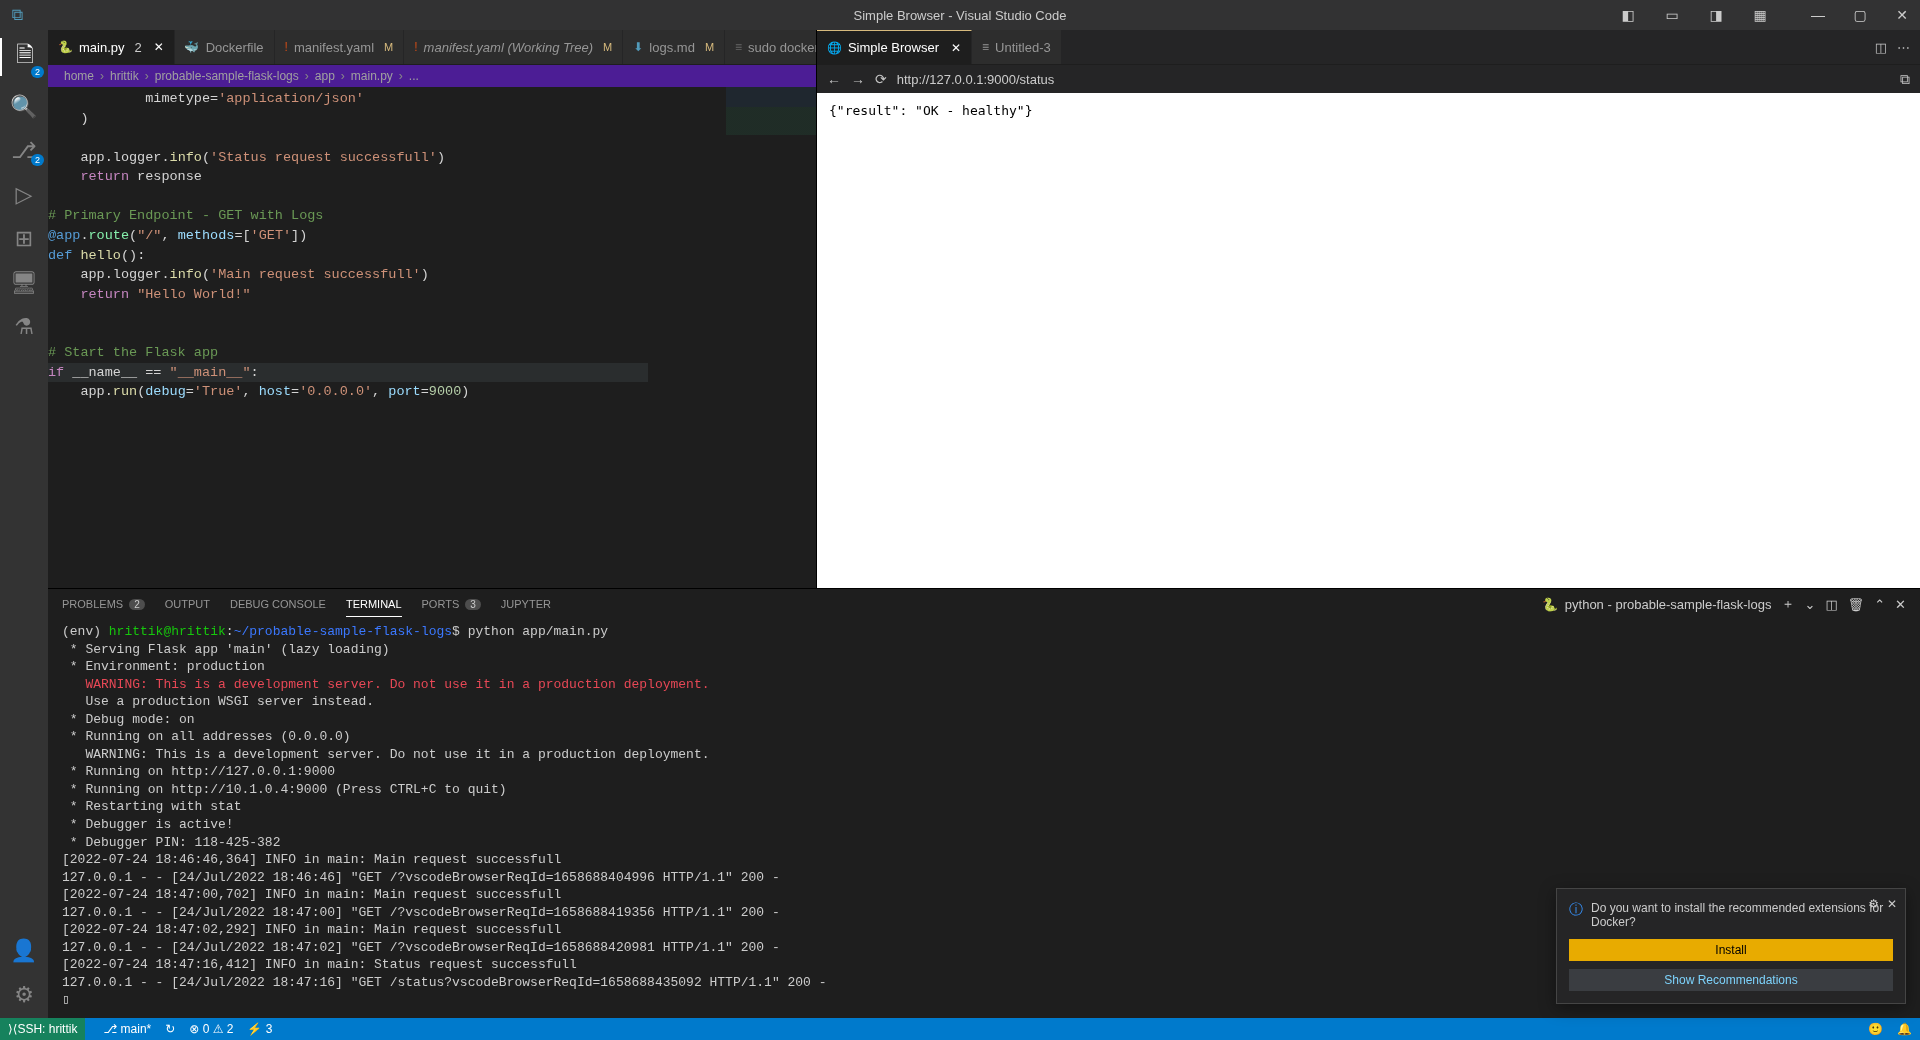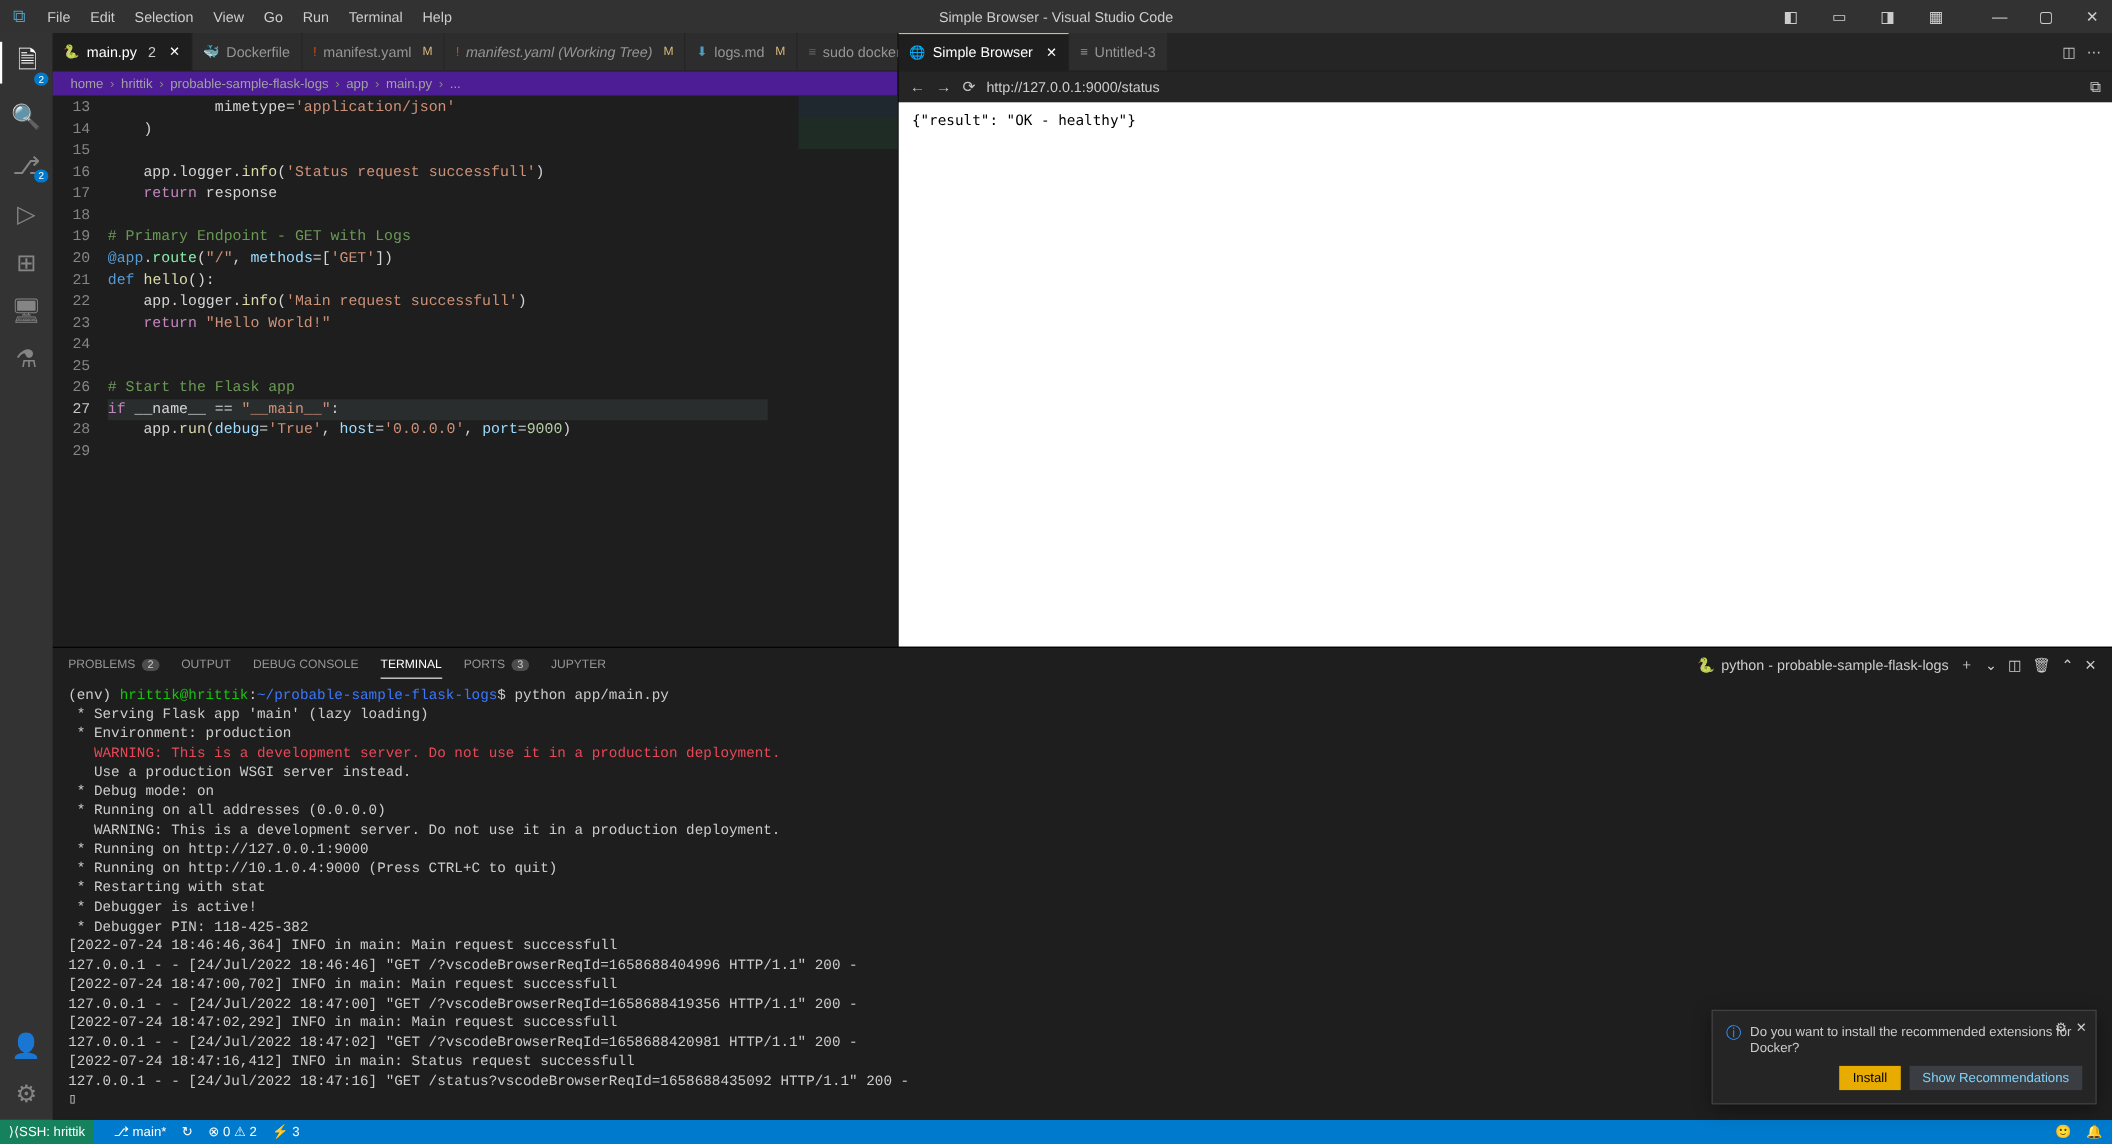--- a/index.html
+++ b/index.html
@@ -59,48 +59,38 @@
 .pcount{ background:#4d4d4d; border-radius:8px; font-size:10px; padding:0 5px; color:#ccc; }
 .panel-actions{ margin-left:auto; display:flex; align-items:center; gap:10px; text-transform:none; color:#ccc; font-size:13px; }
 .panel-actions .proj{ display:flex; gap:6px; align-items:center; }
 .terminal{ flex:1; padding:4px 14px; font-family:Consolas,"Courier New",monospace; font-size:13px; line-height:1.35; color:#cccccc; overflow:hidden; white-space:pre; }
 .t-green{ color:#16c60c; }
 .t-blue{ color:#3b78ff; }
 .t-red{ color:#e74856; }
 .notification{ position:absolute; right:14px; bottom:14px; width:350px; background:#252526; color:#ccc; border:1px solid #454545; padding:12px; font-size:12px; box-shadow:0 4px 16px rgba(0,0,0,.4); }
 .notification .n-head{ display:flex; gap:8px; align-items:flex-start; }
 .notification .n-icon{ color:#3794ff; font-size:14px; }
-.notification .n-actions{ display:flex; justify-content:flex-end; gap:8px; margin-top:10px; }
+.notification .n-actions{ display:flex; justify-content:flex-end; gap:8px; margin-top:10px;flex-direction:column; }
 .btn{ padding:4px 12px; font-size:12px; border:none; cursor:pointer; }
 .btn-primary{ background:#e8ab00; color:#000; }
 .btn-secondary{ background:#3a3d41; color:#7dd3fc; }
 .n-ctrl{ position:absolute; top:8px; right:8px; display:flex; gap:8px; color:#ccc; }
 .status-bar{ height:22px; background:#007acc; color:#fff; display:flex; align-items:center; font-size:12px; padding:0 8px; gap:14px; }
 .status-bar .remote{ background:#16825d; height:22px; display:flex; align-items:center; padding:0 8px; margin-left:-8px; margin-right:4px; }
 .status-bar .right{ margin-left:auto; display:flex; gap:14px; }
 .editor-left-wrap{ width:768px; display:flex; flex-direction:column; }
 .browser-tabs-row{ border-bottom:1px solid #1e1e1e; height:35px; background:#252526; display:flex; align-items:stretch; }
 .editor-tabs-border{ border-bottom:1px solid #1e1e1e; }
 .tab.browser-active{ border-top:1px solid #d7ba7d; background:#1e1e1e; color:#fff; }
 </style>
 </head>
 <body>
 
 <div class="title-bar">
   <div class="vscode-icon">⧉</div>
-  <div class="menu-bar" id="menu-bar">
-      <div class="menu-item">File</div>
-      <div class="menu-item">Edit</div>
-      <div class="menu-item">Selection</div>
-      <div class="menu-item">View</div>
-      <div class="menu-item">Go</div>
-      <div class="menu-item">Run</div>
-      <div class="menu-item">Terminal</div>
-      <div class="menu-item">Help</div>
-    </div>
   <div class="title-text">Simple Browser - Visual Studio Code</div>
   <div class="win-controls">
     <div class="layout-icons">
       <span>◧</span>
       <span>▭</span>
       <span>◨</span>
       <span>▦</span>
     </div>
     <span>—</span>
     <span>▢</span>
@@ -169,39 +159,20 @@
             <span class="sep">›</span>
             <span>probable-sample-flask-logs</span>
             <span class="sep">›</span>
             <span>app</span>
             <span class="sep">›</span>
             <span>main.py</span>
             <span class="sep">›</span>
             <span>...</span>
           </div>
         <div class="editor-body">
-          <div class="gutter" id="gutter">
-              <div>13</div>
-              <div>14</div>
-              <div>15</div>
-              <div>16</div>
-              <div>17</div>
-              <div>18</div>
-              <div>19</div>
-              <div>20</div>
-              <div>21</div>
-              <div>22</div>
-              <div>23</div>
-              <div>24</div>
-              <div>25</div>
-              <div>26</div>
-              <div class="cur">27</div>
-              <div>28</div>
-              <div>29</div>
-            </div>
           <div class="code" id="code"><div>            mimetype=<span class="c-str">'application/json'</span></div><div>    )</div><div>&nbsp;</div><div>    app.logger.<span class="c-fn">info</span>(<span class="c-str">'Status request successfull'</span>)</div><div>    <span class="c-key">return</span> response</div><div>&nbsp;</div><div><span class="c-comment"># Primary Endpoint - GET with Logs</span></div><div><span class="c-at">@app</span>.<span class="c-deco">route</span>(<span class="c-str">"/"</span>, <span class="c-param">methods</span>=[<span class="c-str">'GET'</span>])</div><div><span class="c-def">def</span> <span class="c-fn">hello</span>():</div><div>    app.logger.<span class="c-fn">info</span>(<span class="c-str">'Main request successfull'</span>)</div><div>    <span class="c-key">return</span> <span class="c-str">"Hello World!"</span></div><div>&nbsp;</div><div>&nbsp;</div><div><span class="c-comment"># Start the Flask app</span></div><div class="hl"><span class="c-key">if</span> __name__ == <span class="c-str">"__main__"</span>:</div><div>    app.<span class="c-fn">run</span>(<span class="c-param">debug</span>=<span class="c-str">'True'</span>, <span class="c-param">host</span>=<span class="c-str">'0.0.0.0'</span>, <span class="c-param">port</span>=<span class="c-num">9000</span>)</div><div>&nbsp;</div></div>
           <div class="minimap"></div>
         </div>
       </div>
 
       <div class="browser-pane">
         <div class="browser-tabs-row" id="browser-tabs">
             <div class="tab browser-active">
               <span class="tab-icon">🌐</span>
               <span>Simple Browser</span>

